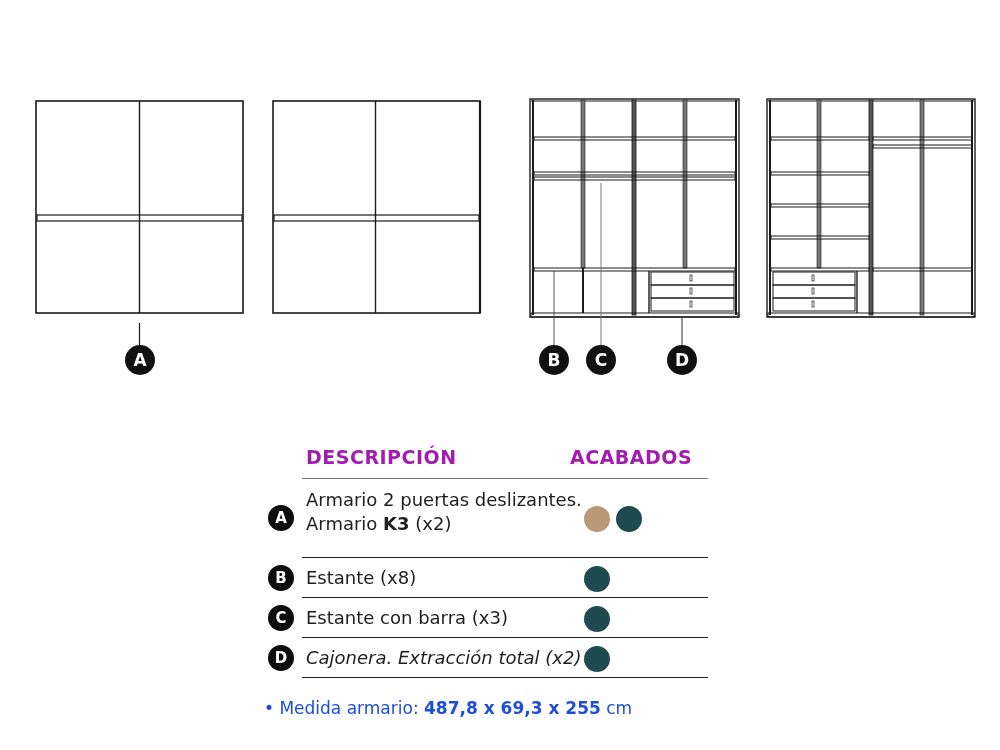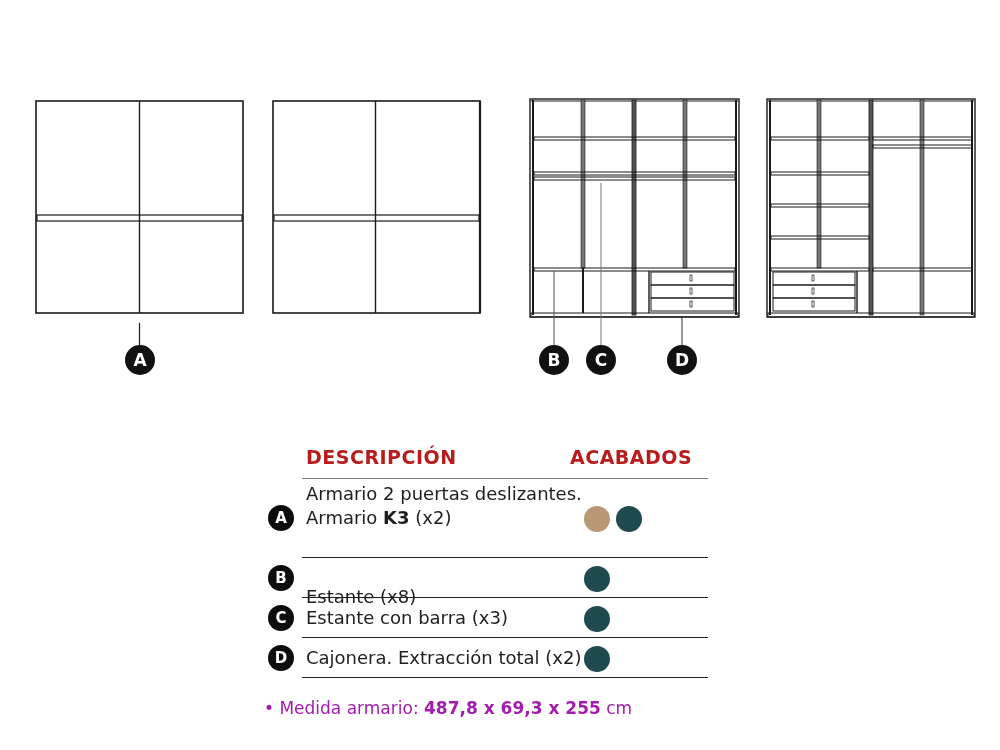--- a/index.html
+++ b/index.html
@@ -5,32 +5,32 @@
   html, body { margin:0; padding:0; background:#ffffff; }
   body { width:1000px; height:750px; position:relative; overflow:hidden;
          font-family:"DejaVu Sans", "Liberation Sans", sans-serif; color:#1a1a1a; }
   .drawings { position:absolute; left:0; top:0; width:1000px; height:400px; }
   .callout { position:absolute; width:30px; height:30px; border-radius:50%;
              background:#111; color:#fff; font-weight:bold; font-size:17px;
              display:flex; align-items:center; justify-content:center;
              font-family:"DejaVu Sans", sans-serif; }
   .table { position:absolute; left:268px; top:440px; width:440px; }
   .thead { position:relative; height:38px; border-bottom:1.5px solid #7a7a7a; margin-left:34px; }
-  .th { position:absolute; top:6px; font-size:19px; font-weight:bold; color:#b91c1c;
+  .th { position:absolute; top:6px; font-size:19px; font-weight:bold; color:#a21caf;
         letter-spacing:0.5px; font-family:"DejaVu Sans", sans-serif; }
   .th.desc { left:4px; }
   .th.fin { left:268px; }
   .row { position:relative; margin-left:34px; border-bottom:1.3px solid #222; }
   .row .badge { position:absolute; left:-34px; width:26px; height:26px; border-radius:50%;
                 background:#0d0d0d; color:#fff; font-weight:bold; font-size:15px;
                 display:flex; align-items:center; justify-content:center; }
   .row .text { position:absolute; left:4px; font-size:18px; color:#1e1e1e; line-height:24px; }
   .row .swatches { position:absolute; left:282px; display:flex; gap:6px; }
   .swatch { width:26px; height:26px; border-radius:50%; }
-  .note { position:absolute; left:264px; top:698px; font-size:17px; color:#a21caf; }
+  .note { position:absolute; left:264px; top:698px; font-size:17px; color:#1d4ed8; }
   .note b { font-weight:bold; }
 </style>
 </head>
 <body>
 
 <div class="drawings">
   <svg width="1000" height="400" viewBox="0 0 1000 400" xmlns="http://www.w3.org/2000/svg">
 
     <g fill="none" stroke="#1a1a1a">
       <rect x="36" y="101" width="207" height="212" stroke-width="1.6"></rect>
@@ -119,49 +119,49 @@
 </div>
 
 <div class="table">
   <div class="thead">
     <span class="th desc">DESCRIPCIÓN</span>
     <span class="th fin">ACABADOS</span>
   </div>
 
   <div class="row" style="height:78px;">
     <span class="badge" style="top:26px;">A</span>
-    <div class="text" style="top:3px;">
+    <div class="text" style="top:9px;">
       <div>Armario 2 puertas deslizantes.</div>
       <div><span>Armario </span><b>K3</b><span> (x2)</span></div>
     </div>
     <div class="swatches" style="top:27px;">
       <span class="swatch" style="background:#b89876;"></span>
       <span class="swatch" style="background:#1f4a4f;"></span>
     </div>
   </div>
 
   <div class="row" style="height:39px;">
     <span class="badge" style="top:7px;">B</span>
-    <span class="text" style="top:8px;margin-top:19px;">Estante (x8)</span>
+    <span class="text" style="top:8px;">Estante (x8)</span>
     <div class="swatches" style="top:8px;">
       <span class="swatch" style="background:#1f4a4f;"></span>
     </div>
   </div>
 
   <div class="row" style="height:39px;">
     <span class="badge" style="top:7px;">C</span>
     <span class="text" style="top:8px;">Estante con barra (x3)</span>
     <div class="swatches" style="top:8px;">
       <span class="swatch" style="background:#1f4a4f;"></span>
     </div>
   </div>
 
   <div class="row" style="height:39px;">
     <span class="badge" style="top:7px;">D</span>
-    <span class="text" style="top:8px;">Cajonera. Extracción total (x2)</span>
+    <span class="text" style="top:8px;font-style:italic;">Cajonera. Extracción total (x2)</span>
     <div class="swatches" style="top:8px;">
       <span class="swatch" style="background:#1f4a4f;"></span>
     </div>
   </div>
 </div>
 
 <div class="note">
   <span>•</span>
   <span>Medida armario: </span><b>487,8 x 69,3 x 255</b><span> cm</span>
 </div>

